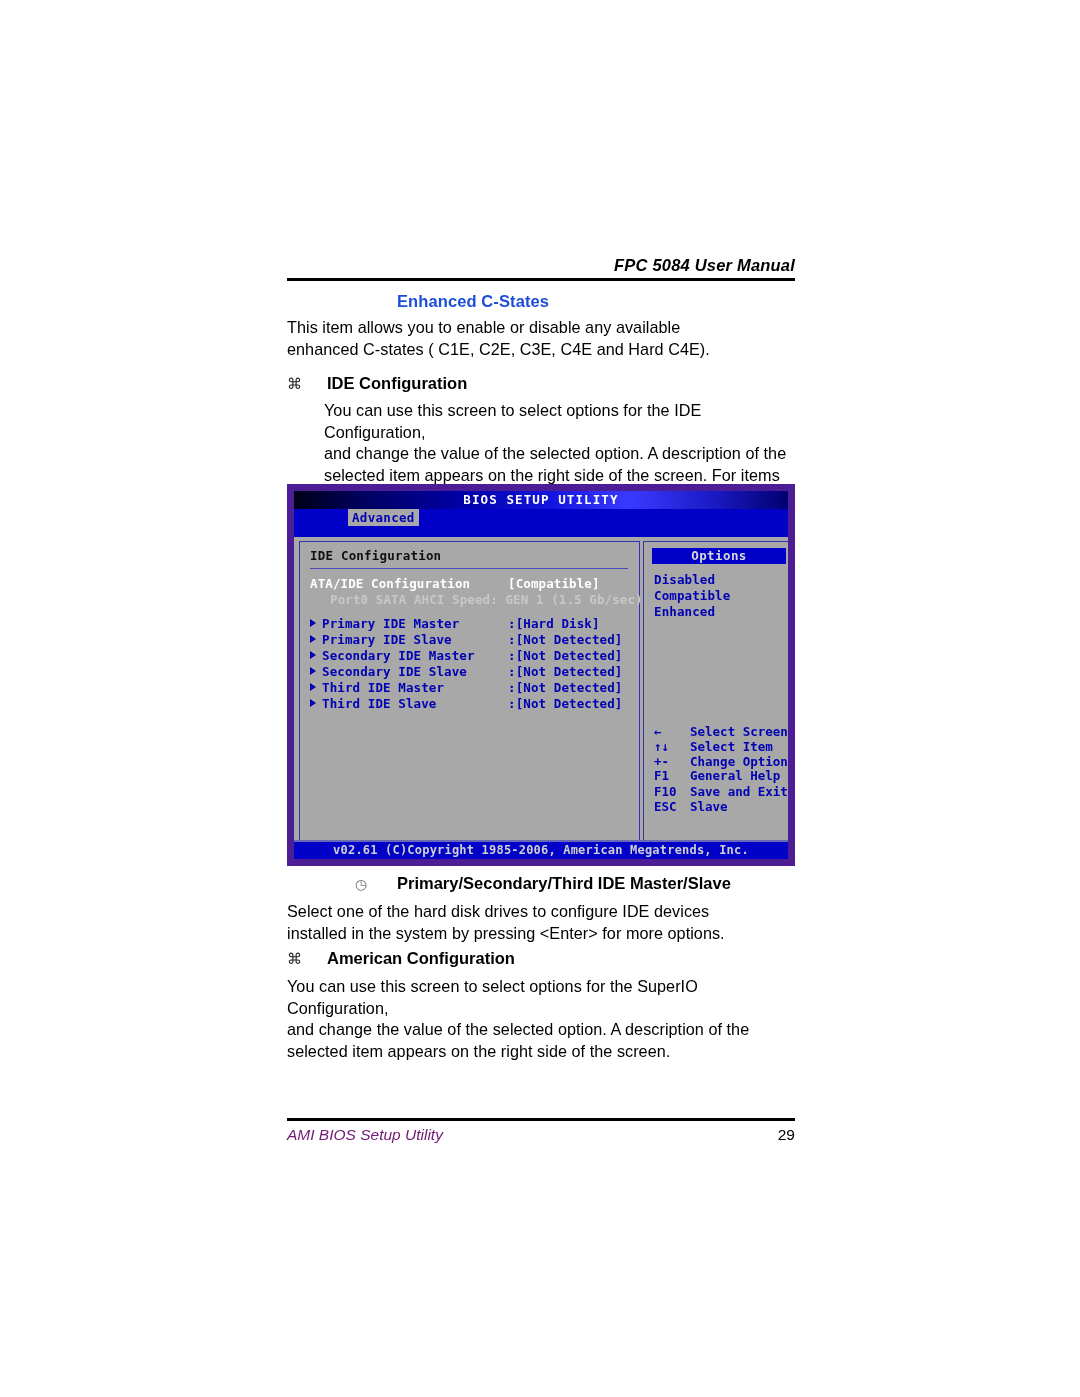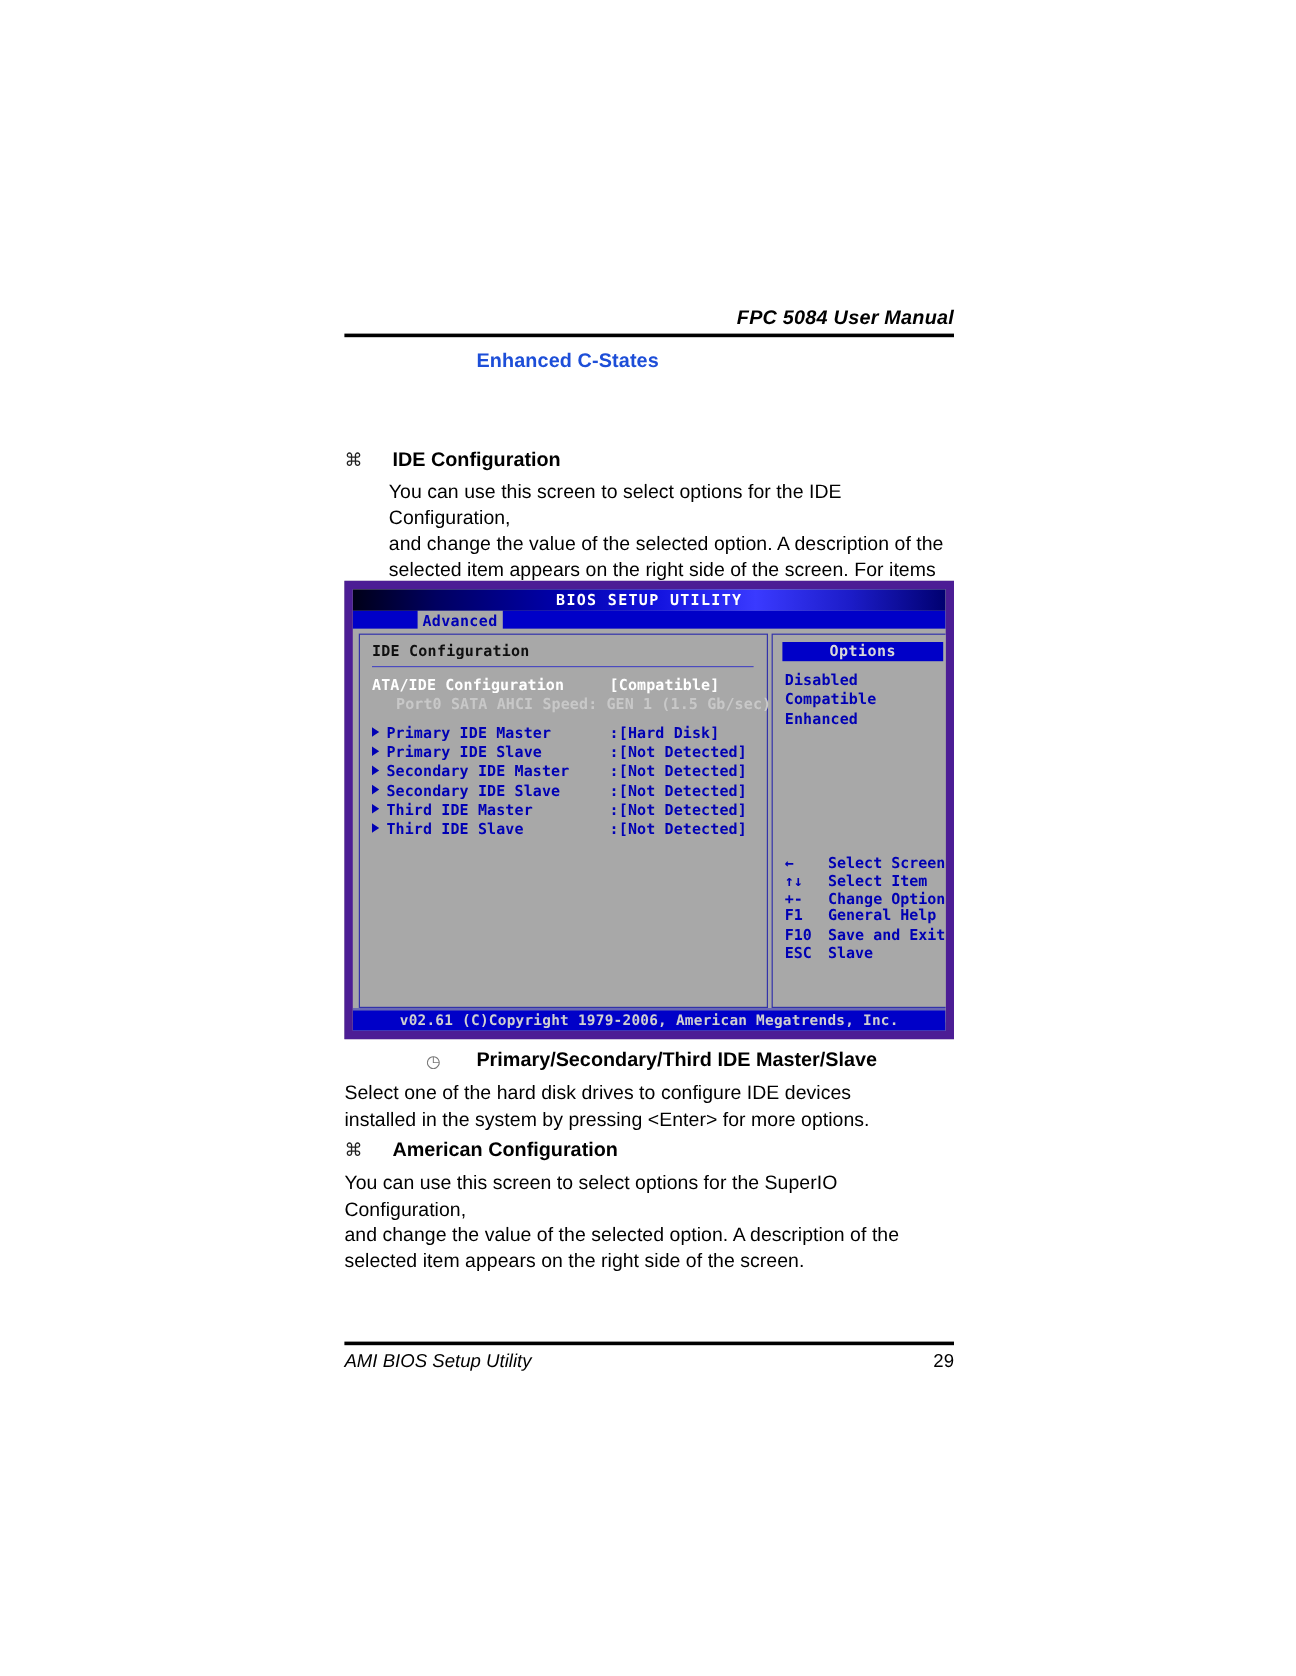--- a/index.html
+++ b/index.html
@@ -106,21 +106,21 @@
     position: absolute;
     left: 0; right: 0; top: 1px;
     text-align: center;
     color: #ffffff;
     font-size: 12.5px;
     font-weight: bold;
     letter-spacing: 1.1px;
   }
   .bios-menubar {
     position: relative;
-    height: 15px;
+    height: 28px;
     background: #0000c8;
   }
   .bios-tab {
     position: absolute;
     left: 54px;
     top: 0px;
     height: 17px;
     line-height: 17px;
     padding: 0 4px;
     background: #a8a8a8;
@@ -293,21 +293,21 @@
     position: relative;
     padding-top: 5px;
     height: 22px;
   }
   .ftr-left {
     position: absolute;
     left: 0;
     top: 5px;
     font-style: italic;
     font-size: 15.5px;
-    color: #000000;
+    color: #701a75;
   }
   .ftr-right {
     position: absolute;
     right: 0;
     top: 5px;
     font-size: 15.5px;
     color: #000;
   }
 </style>
 </head>
@@ -315,20 +315,22 @@
 
 <div class="page">
 
   <div class="hdr">
     <div class="hdr-title">FPC 5084 User Manual</div>
     <div class="hdr-rule"></div>
   </div>
 
   <div class="blk" style="left:287px; top:292px; width:508px;">
     <div class="sub-head" style="padding-left:110px;">Enhanced C-States</div>
+    <div class="para" style="padding-top:6px;">This item allows you to enable or disable any available
+enhanced C-states ( C1E, C2E, C3E, C4E and Hard C4E).</div>
   </div>
 
   <div class="blk" style="left:287px; top:374px; width:516px;">
     <div class="bullet-row" style="height:22px;">
       <span class="bullet-glyph">⌘</span>
       <span class="bullet-head" style="margin-left:40px;">IDE Configuration</span>
     </div>
     <div class="para" style="padding-left:37px; padding-top:4px;">You can use this screen to select options for the IDE Configuration,
 and change the value of the selected option. A description of the
 selected item appears on the right side of the screen. For items
@@ -419,21 +421,21 @@
         </div>
         <div class="nav-row" style="top:257px;">
           <span class="nav-key">ESC</span>
           <span class="nav-desc">Slave</span>
         </div>
       </div>
 
     </div>
 
     <div class="bios-footer-sep"></div>
-    <div class="bios-footer">v02.61 (C)Copyright 1979-2006, American Megatrends, Inc.</div>
+    <div class="bios-footer">v02.61 (C)Copyright 1985-2006, American Megatrends, Inc.</div>
   </div>
 
   <div class="blk" style="left:287px; top:874px; width:516px;">
     <div class="bullet-row" style="height:22px;">
       <span class="bullet-glyph clock" style="left:68px;">◷</span>
       <span class="bullet-head" style="margin-left:110px;">Primary/Secondary/Third IDE Master/Slave</span>
     </div>
     <div class="para" style="padding-top:5px;">Select one of the hard disk drives to configure IDE devices
 installed in the system by pressing &lt;Enter&gt; for more options.</div>
   </div>

